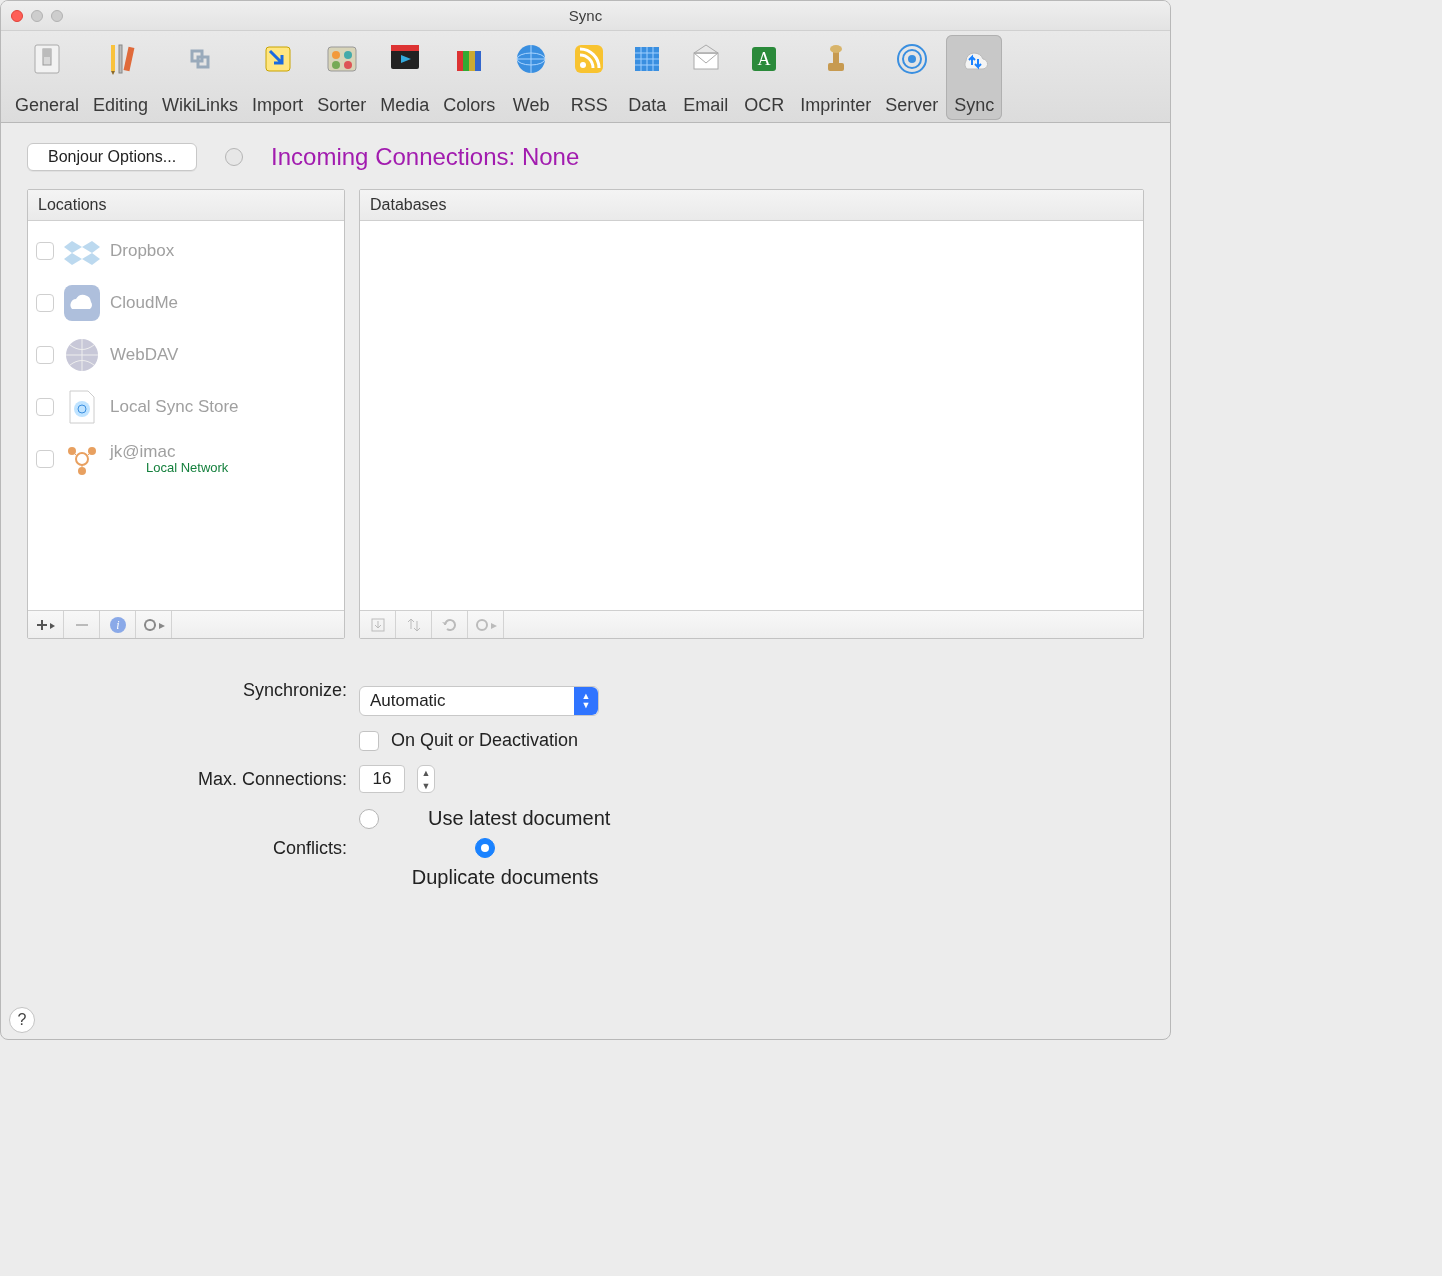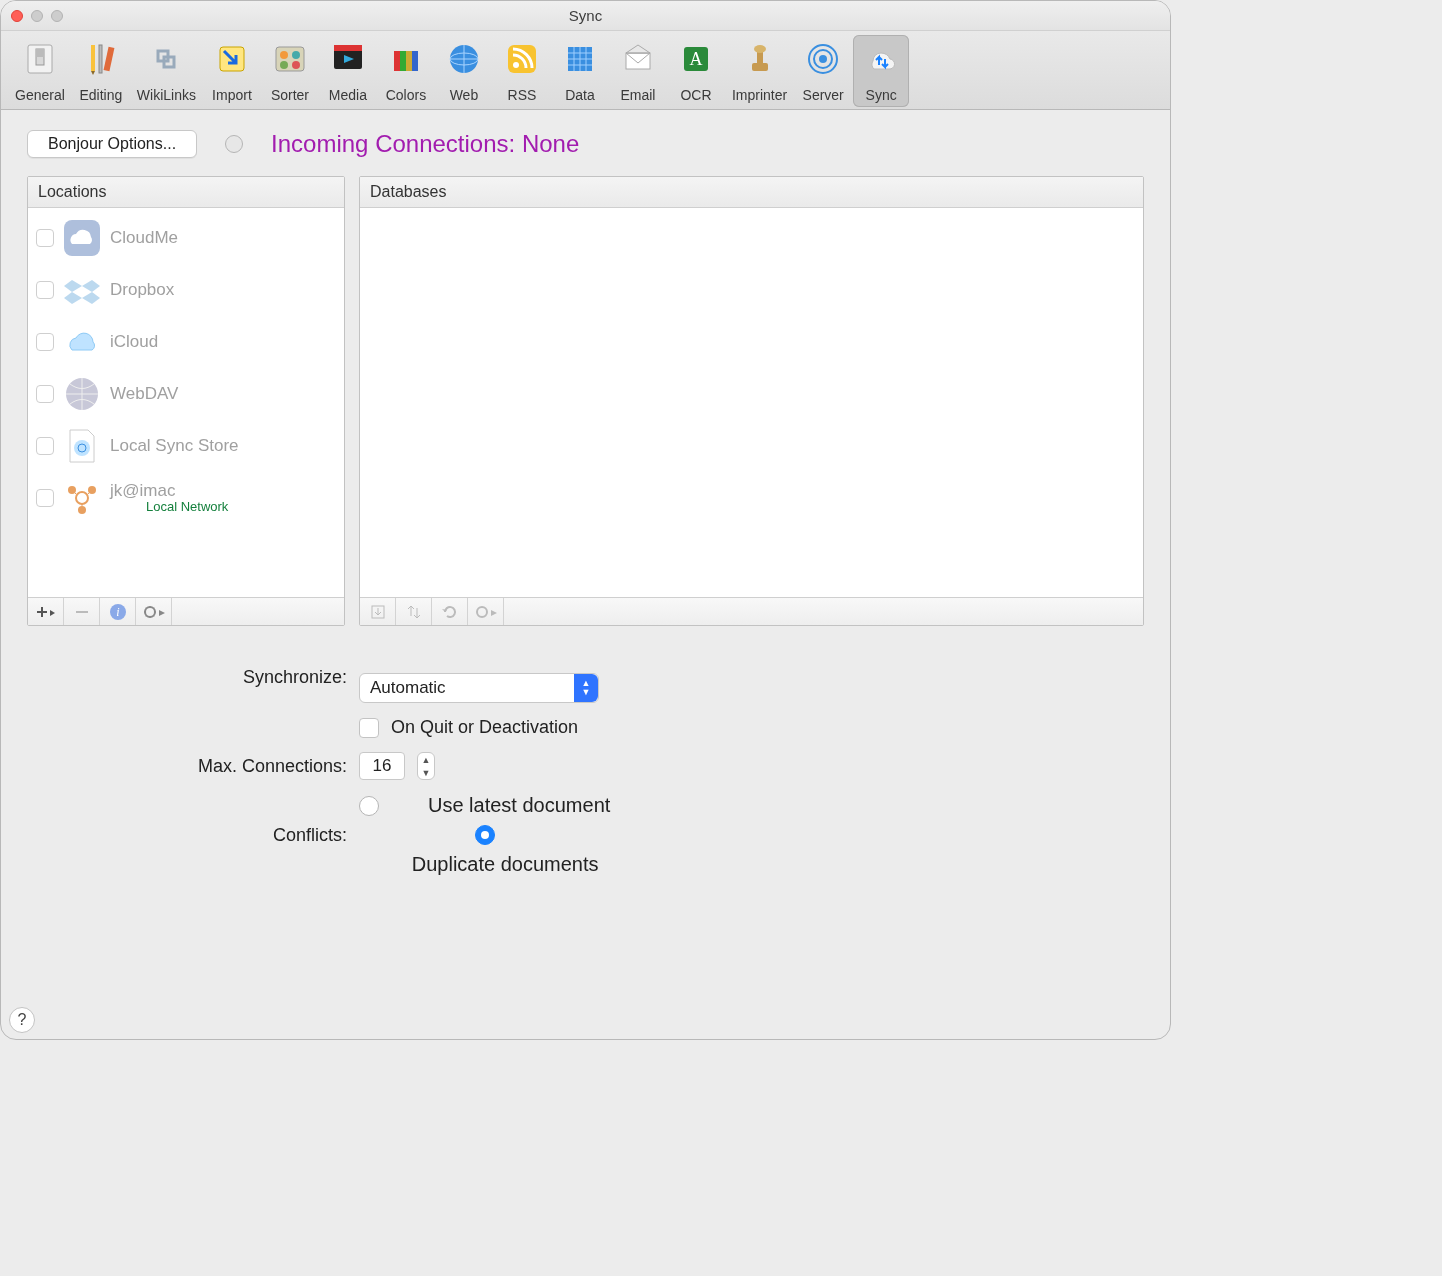--- a/index.html
+++ b/index.html
@@ -9,21 +9,21 @@
     width: 1171px;
     height: 1040px;
     overflow: hidden;
     font-size: 17px;
     color: #333;
   }
   .window {
     width: 1171px;
     height: 1040px;
     border: 1px solid #b8b8b8;
-    border-radius: 16px;
+    border-radius: 8px;
     overflow: hidden;
     display: flex;
     flex-direction: column;
     background: #ececec;
   }
   .titlebar {
     height: 30px;
     background: linear-gradient(#efefef,#e3e3e3);
     display: flex;
     align-items: center;
@@ -65,23 +65,23 @@
   }
   .toolbar-item.active {
     background: #c8c8c8;
     box-shadow: inset 0 0 0 1px #b0b0b0;
   }
   .toolbar-item .icon-box {
     width: 44px; height: 44px;
     display:flex; align-items:center; justify-content:center;
   }
   .toolbar-item .label {
-    font-size:14px;
+    font-size:18px;
     color:#3a3a3a;
-    margin-top:6px;
+    margin-top:14px;
   }
   .content {
     flex:1;
     padding: 20px 26px 26px 26px;
     display:flex;
     flex-direction:column;
     gap: 18px;
     position:relative;
   }
   .row-top {
@@ -430,55 +430,44 @@
     <div class="panes">
 
       <div class="pane left">
         <div class="pane-header">Locations</div>
         <div class="pane-body">
 
           <div class="loc-item">
             <div class="ck"></div>
             <div class="loc-icon">
               <svg width="40" height="40" viewBox="0 0 40 40">
-                  <rect x="2" y="2" width="36" height="36" rx="8" fill="#aebfdc"></rect>
-                  <path d="M10 26a6 6 0 0 1 4-10 8 8 0 0 1 15 3 5 5 0 0 1-1 7z" fill="#fff"></path>
-                </svg>
-            </div>
-            <div class="loc-texts">
-              <div class="loc-label">CloudMe</div>
-            </div>
-          </div>
-
-          <div class="loc-item">
-            <div class="ck"></div>
-            <div class="loc-icon">
-              <svg width="40" height="40" viewBox="0 0 40 40">
                   <polygon points="10,10 20,16 10,22 2,16" fill="#bcd9ef"></polygon>
                   <polygon points="30,10 38,16 30,22 20,16" fill="#bcd9ef"></polygon>
                   <polygon points="10,22 20,28 10,34 2,28" fill="#bcd9ef"></polygon>
                   <polygon points="30,22 38,28 30,34 20,28" fill="#bcd9ef"></polygon>
                 </svg>
             </div>
             <div class="loc-texts">
               <div class="loc-label">Dropbox</div>
             </div>
           </div>
 
           <div class="loc-item">
             <div class="ck"></div>
             <div class="loc-icon">
               <svg width="40" height="40" viewBox="0 0 40 40">
-                  <path d="M10 28a7 7 0 0 1 4-12 9 9 0 0 1 17 4 5 5 0 0 1-1 8z" fill="#bfe3ff" stroke="#8ecaf5"></path>
+                  <rect x="2" y="2" width="36" height="36" rx="8" fill="#aebfdc"></rect>
+                  <path d="M10 26a6 6 0 0 1 4-10 8 8 0 0 1 15 3 5 5 0 0 1-1 7z" fill="#fff"></path>
                 </svg>
             </div>
             <div class="loc-texts">
-              <div class="loc-label">iCloud</div>
-            </div>
-          </div>
+              <div class="loc-label">CloudMe</div>
+            </div>
+          </div>
+
 
           <div class="loc-item">
             <div class="ck"></div>
             <div class="loc-icon">
               <svg width="40" height="40" viewBox="0 0 40 40">
                   <circle cx="20" cy="20" r="16" fill="#c8c8d8"></circle>
                   <path d="M20 4v32M4 20h32M8 10c8 6 16 6 24 0M8 30c8-6 16-6 24 0" stroke="#eee" fill="none"></path>
                 </svg>
             </div>
             <div class="loc-texts">

